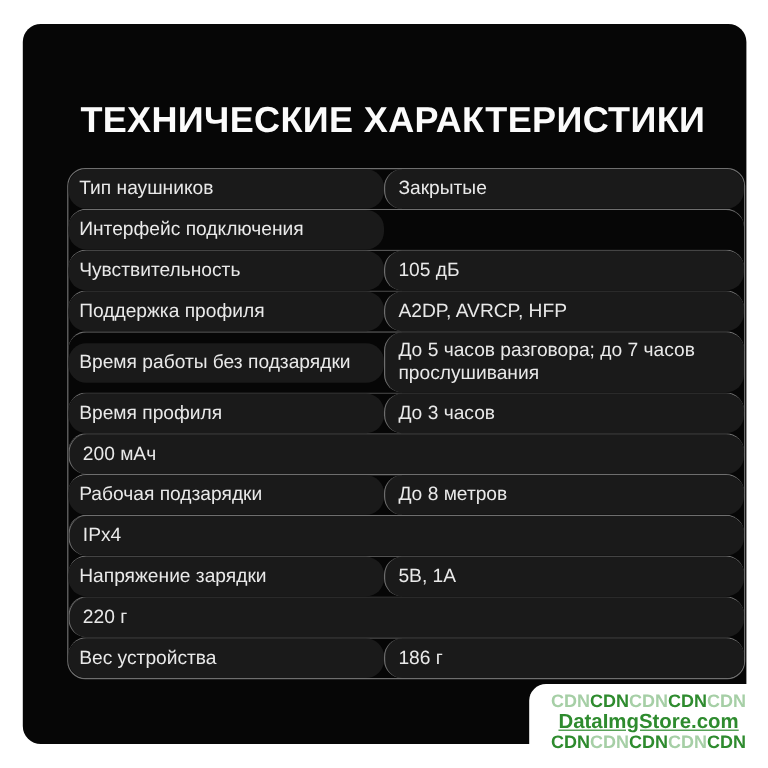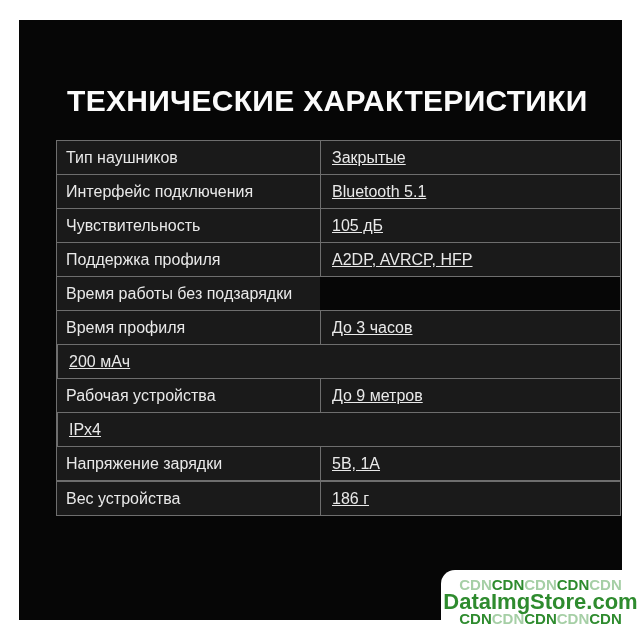--- a/index.html
+++ b/index.html
@@ -6,21 +6,21 @@
     --page-bg:#ffffff;
     --card-bg:#060606;
     --cell-bg:#1a1a1a;
     --table-border:#6e6e6e;
     --title-color:#fbfbfb;
     --cell-text:#e9e9e9;
     --green-dark:#2e8b2e;
     --green-light:#a6cfa6;
     --watermark-bg:#ffffff;
   }
-  *{box-sizing:border-box;}
+  *{box-sizing:border-box;border-radius:15px;}
   html,body{margin:0;padding:0;}
   body{
     width:640px;height:640px;
     position:relative;overflow:hidden;
     background:var(--page-bg);
     font-family:"Liberation Sans", sans-serif;
   }
   .card{
     position:absolute;left:19px;top:20px;width:603px;height:600px;
     background:var(--card-bg);
@@ -39,80 +39,81 @@
   .row + .row{border-top:1px solid var(--table-border);align-items:center;}
   .cell{
     background:var(--cell-bg);
     color:var(--cell-text);
     font-size:16px;line-height:19px;
     padding:6px 10px 6px 9px;
     display:flex;align-items:center;
     min-height:33px;
   }
   .cell.label{width:263px;flex:none;}
-  .cell.value{flex:1;border-left:1px solid var(--table-border);padding-left:11px;text-decoration:underline;}
+  .cell.value{flex:1;border-left:1px solid var(--table-border);padding-left:11px;}
   .watermark{
     position:absolute;right:0;bottom:0;
     width:199px;height:70px;
     background:var(--watermark-bg);
     border-top-left-radius:14px;
     text-align:center;
     padding-top:7px;
     font-weight:bold;
   }
   .wm-cdn{font-size:15px;line-height:16px;letter-spacing:0;white-space:nowrap;}
   .wm-cdn span[data-tone="light"]{color:var(--green-light);}
   .wm-cdn span[data-tone="dark"]{color:var(--green-dark);}
-  .wm-site{color:var(--green-dark);font-size:22px;line-height:18px;white-space:nowrap;}
+  .wm-site{color:var(--green-dark);font-size:17px;line-height:18px;white-space:nowrap;text-decoration:underline;}
 </style>
 </head>
 <body>
 
 <div class="card">
   <h1 class="title">ТЕХНИЧЕСКИЕ ХАРАКТЕРИСТИКИ</h1>
 
   <div class="spec-table">
     <div class="row">
       <div class="cell label">Тип наушников</div>
       <div class="cell value">Закрытые</div>
     </div>
     <div class="row">
       <div class="cell label">Интерфейс подключения</div>
-      <div class="cell value">Bluetooth 5.1</div>
     </div>
     <div class="row">
       <div class="cell label">Чувствительность</div>
       <div class="cell value">105 дБ</div>
     </div>
     <div class="row">
       <div class="cell label">Поддержка профиля</div>
       <div class="cell value">A2DP, AVRCP, HFP</div>
     </div>
     <div class="row">
       <div class="cell label">Время работы без подзарядки</div>
+      <div class="cell value">До 5 часов разговора; до 7 часов прослушивания</div>
     </div>
     <div class="row">
       <div class="cell label">Время профиля</div>
       <div class="cell value">До 3 часов</div>
     </div>
     <div class="row">
       <div class="cell value">200 мАч</div>
     </div>
     <div class="row">
-      <div class="cell label">Рабочая устройства</div>
-      <div class="cell value">До 9 метров</div>
+      <div class="cell label">Рабочая подзарядки</div>
+      <div class="cell value">До 8 метров</div>
     </div>
     <div class="row">
       <div class="cell value">IPx4</div>
     </div>
     <div class="row">
       <div class="cell label">Напряжение зарядки</div>
       <div class="cell value">5В, 1А</div>
     </div>
     <div class="row">
+      <div class="cell value">220 г</div>
     </div>
     <div class="row">
       <div class="cell label">Вес устройства</div>
       <div class="cell value">186 г</div>
     </div>
   </div>
 </div>
 
 <div class="watermark">
   <div class="wm-cdn">

